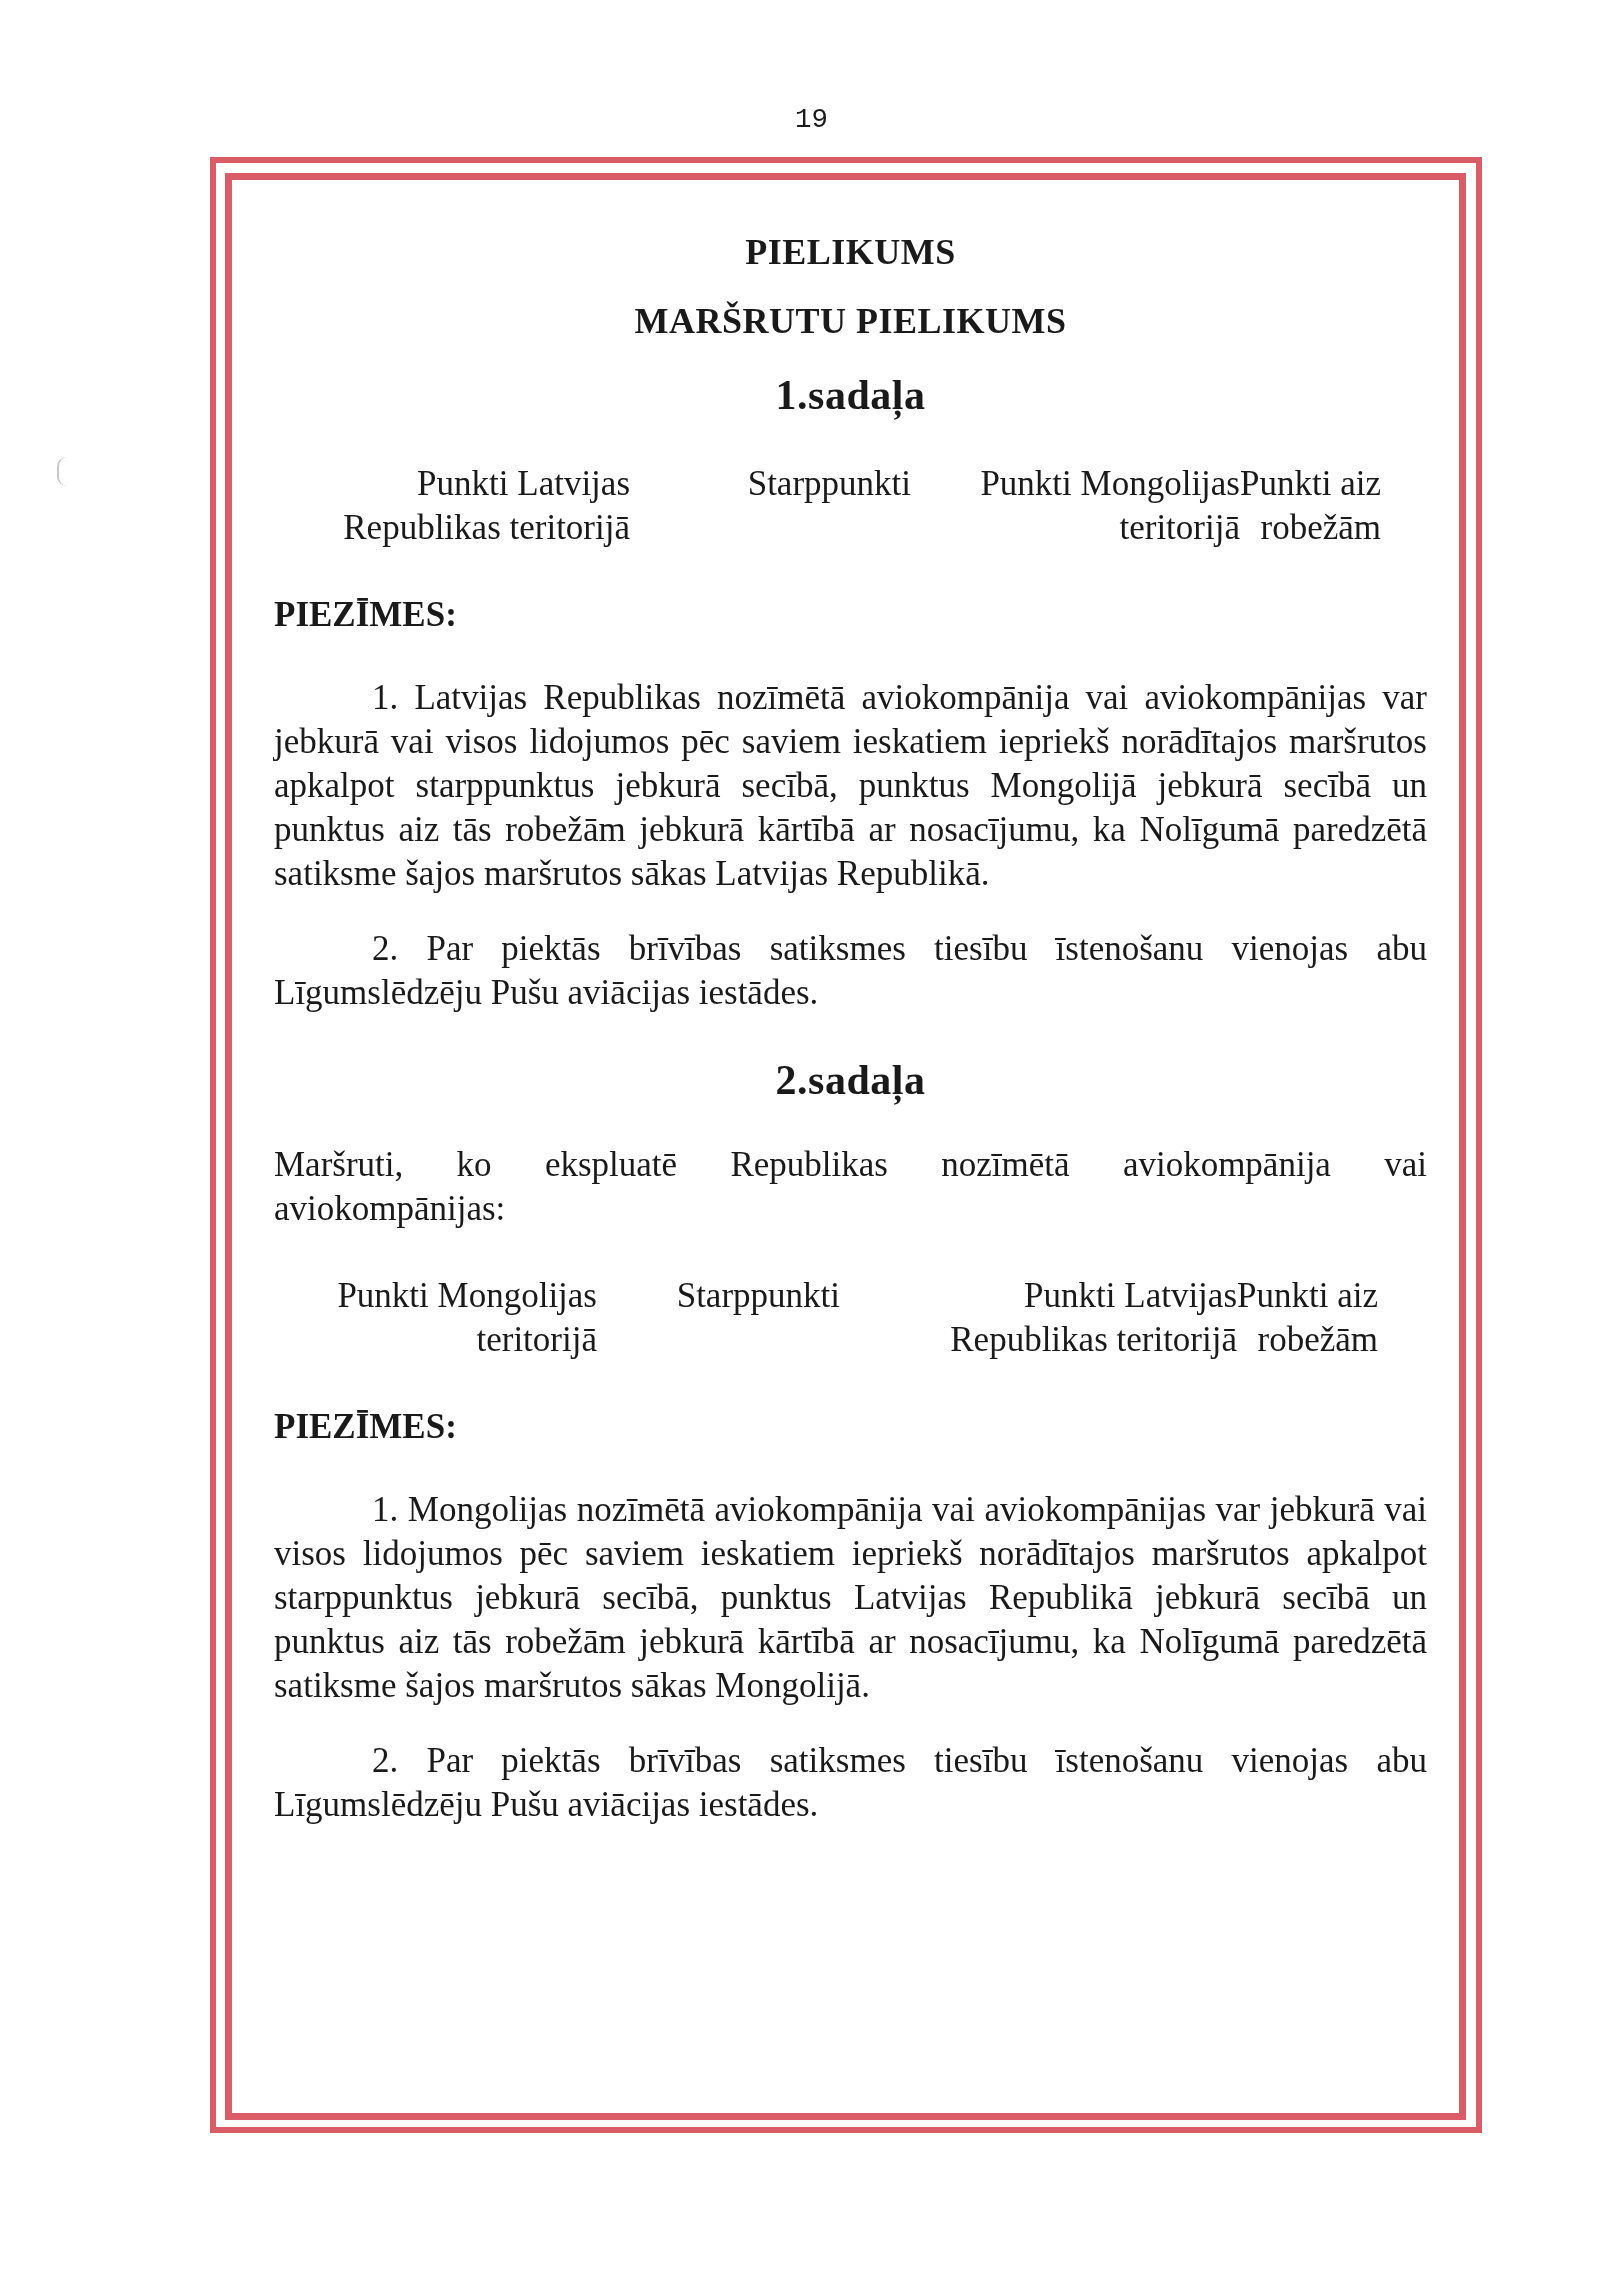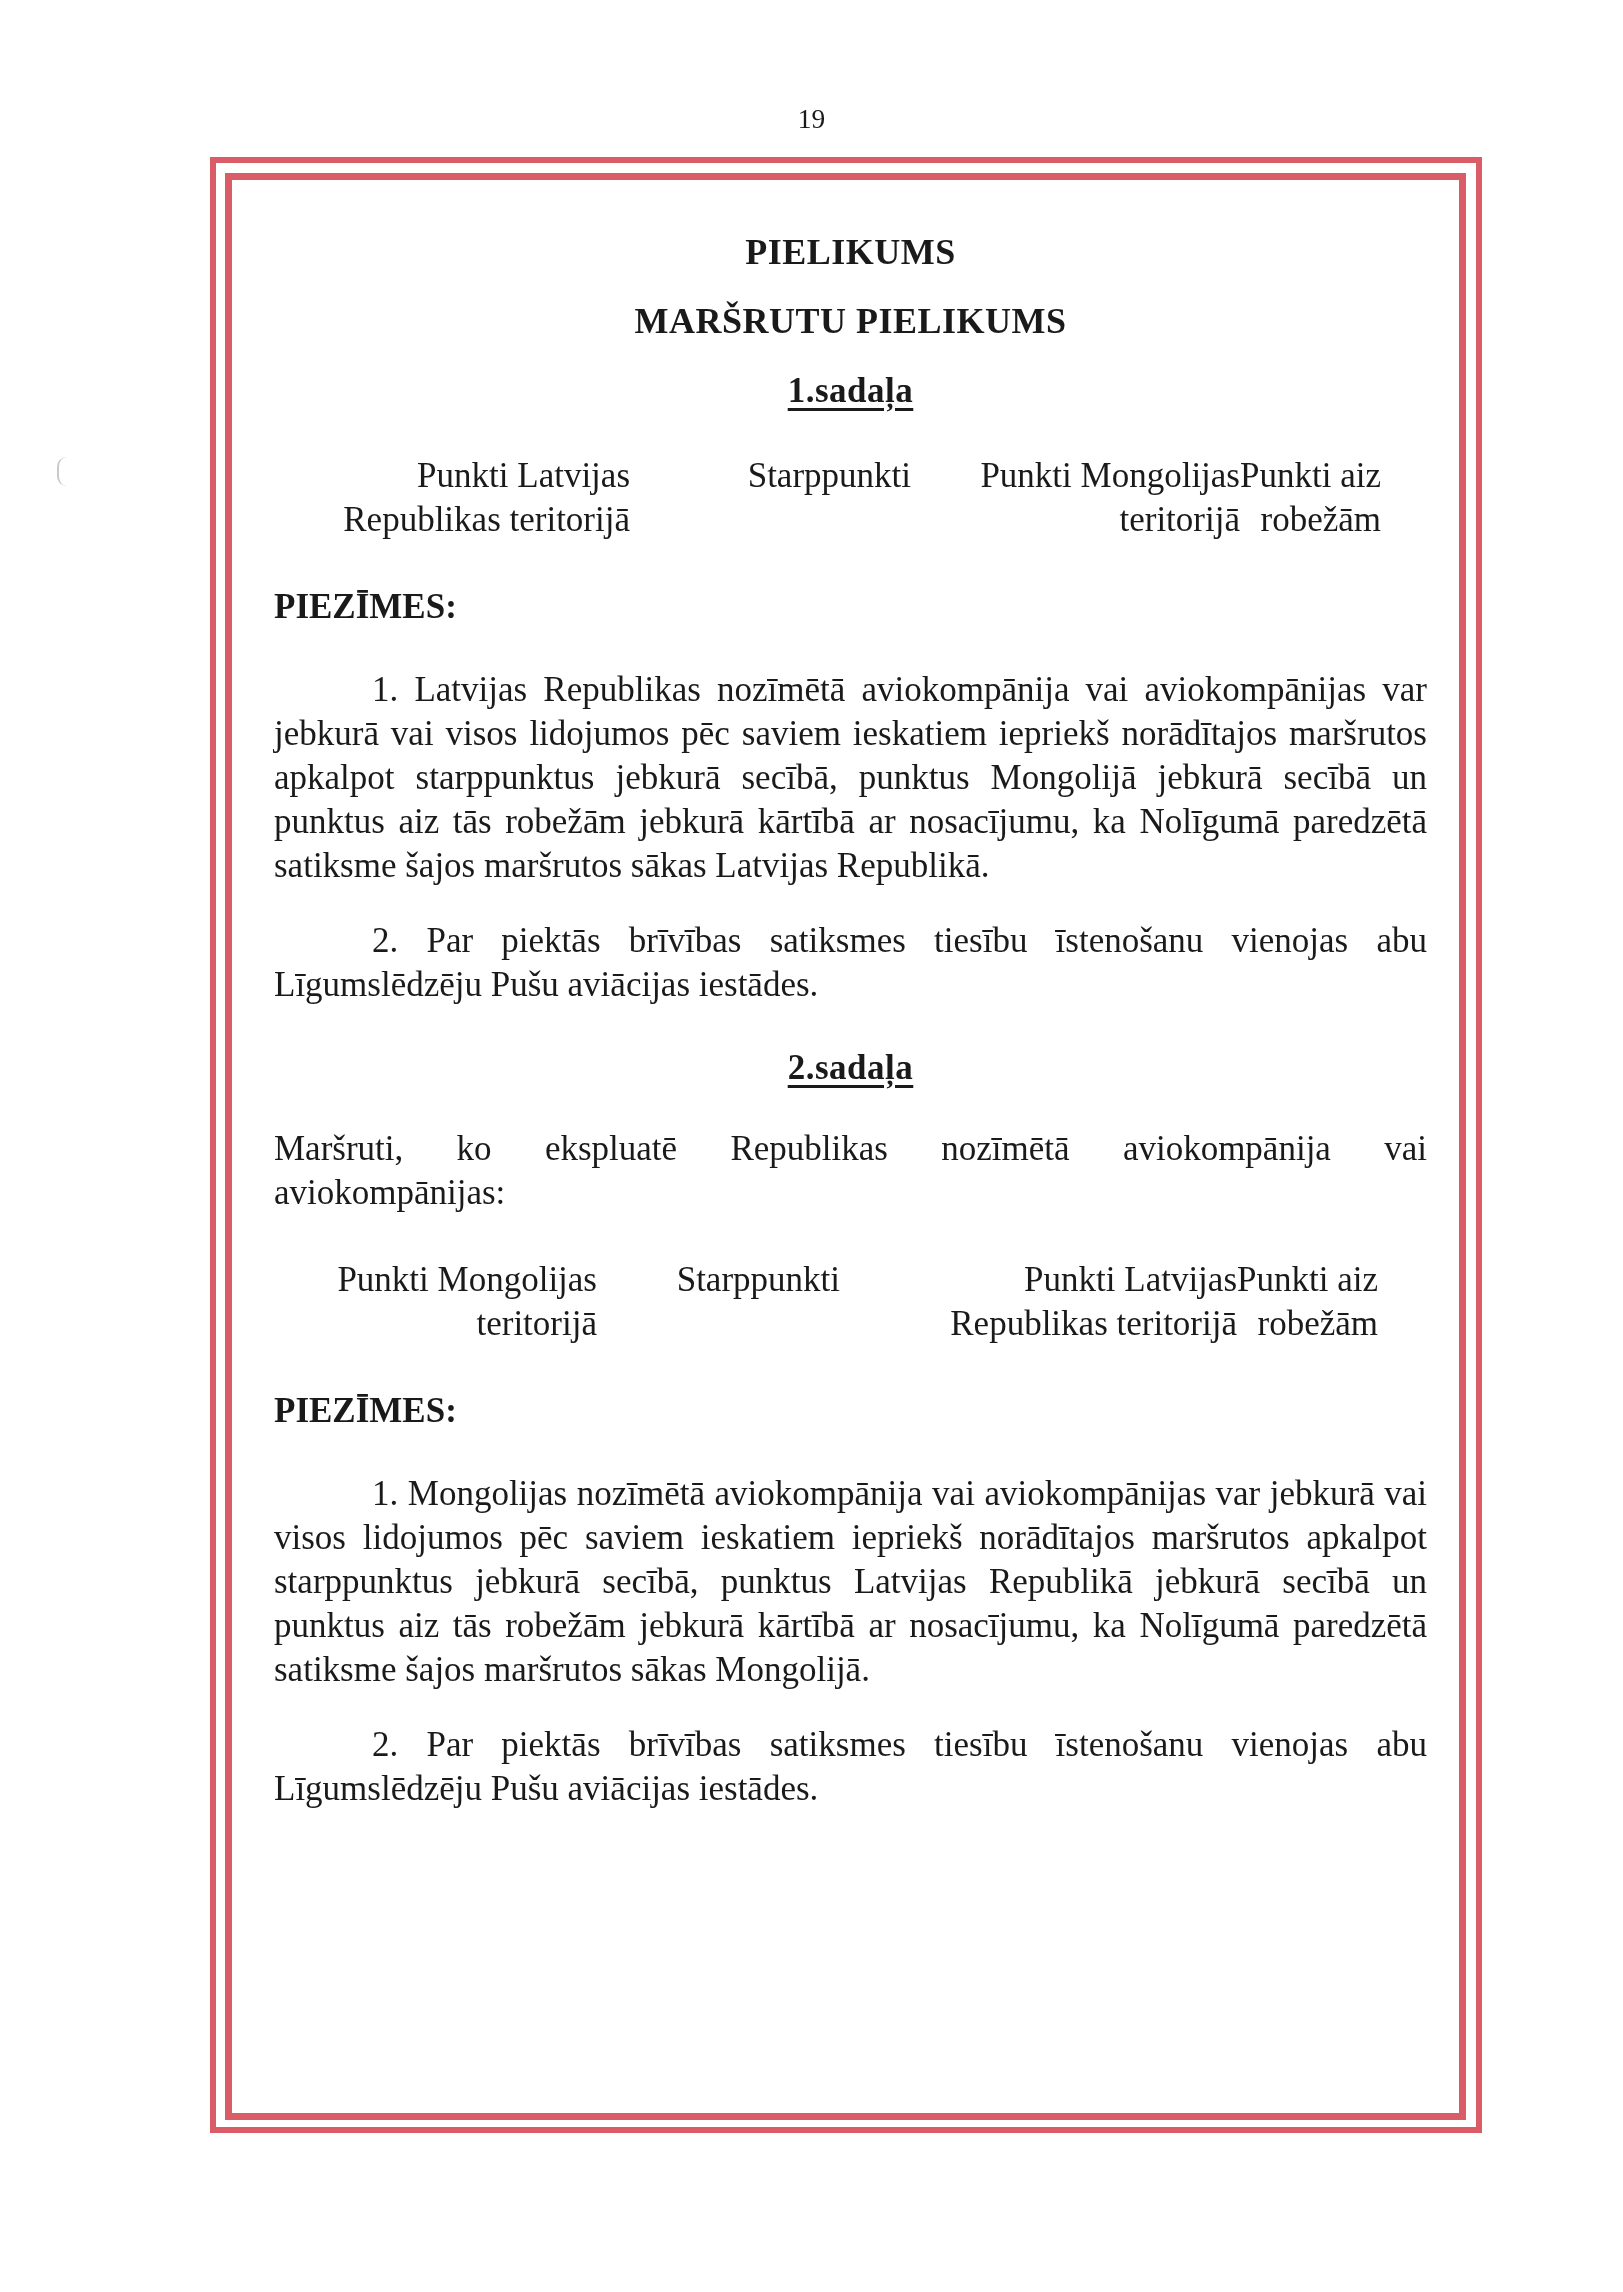--- a/index.html
+++ b/index.html
@@ -1,31 +1,31 @@
 <!DOCTYPE html>
 <html><head>
 <meta charset="utf-8">
 <style>
   html, body { margin: 0; padding: 0; background: #ffffff; }
   body { width: 1623px; height: 2293px; position: relative; overflow: hidden;
          font-family: "Liberation Serif", "DejaVu Serif", serif; color: #1a1a1a; }
   .page-number { position: absolute; left: 0; width: 1623px; top: 104px; text-align: center;
-                 font-size: 27.4px; }
+                 font-size: 27.4px; font-family: Liberation Mono, monospace; }
   .border-outer { position: absolute; left: 210px; top: 157px; width: 1272px; height: 1976px;
                   border: 6.9px solid #d95c66; box-sizing: border-box; }
   .border-inner { position: absolute; left: 225px; top: 173px; width: 1241px; height: 1947px;
                   border: 7.8px solid #d95c66; box-sizing: border-box; }
   .stray-mark { position: absolute; left: 57px; top: 457px; width: 9.8px; height: 29px;
                 border-left: 2px solid #c9c9c9; border-radius: 9.8px 0 0 9.8px; }
   .content { position: absolute; left: 274px; top: 231px; width: 1153px; font-size: 35px; }
   .heading { text-align: center; font-weight: bold; font-size: 36px; letter-spacing: 0.5px; }
   .h1 { margin-top: 0; }
   .h2 { margin-top: 26.5px; }
-  .section { margin-top: 29px; text-decoration: underline; text-decoration-thickness: 2.9px;
-             text-underline-offset: 5.9px; font-size: 35px; }
+  .section { margin-top: 29px; text-decoration-thickness: 2.9px;
+             text-underline-offset: 5.9px; font-size: 42px; }
   p { margin: 0; line-height: 44px; text-align: justify; }
   .intro { margin-top: 39px; }
   .cols { display: flex; margin-top: 43px; line-height: 44px; }
   .cols div { white-space: nowrap; text-align: right; }
   .notes-label { margin-top: 43px; line-height: 44px; font-weight: bold; }
   .note { margin-top: 39px; text-indent: 98px; font-family: Liberation Serif, serif; }
   .note2 { margin-top: 31px; text-indent: 98px; }
   .s2 { margin-top: 41px; }
 </style>
 </head>

